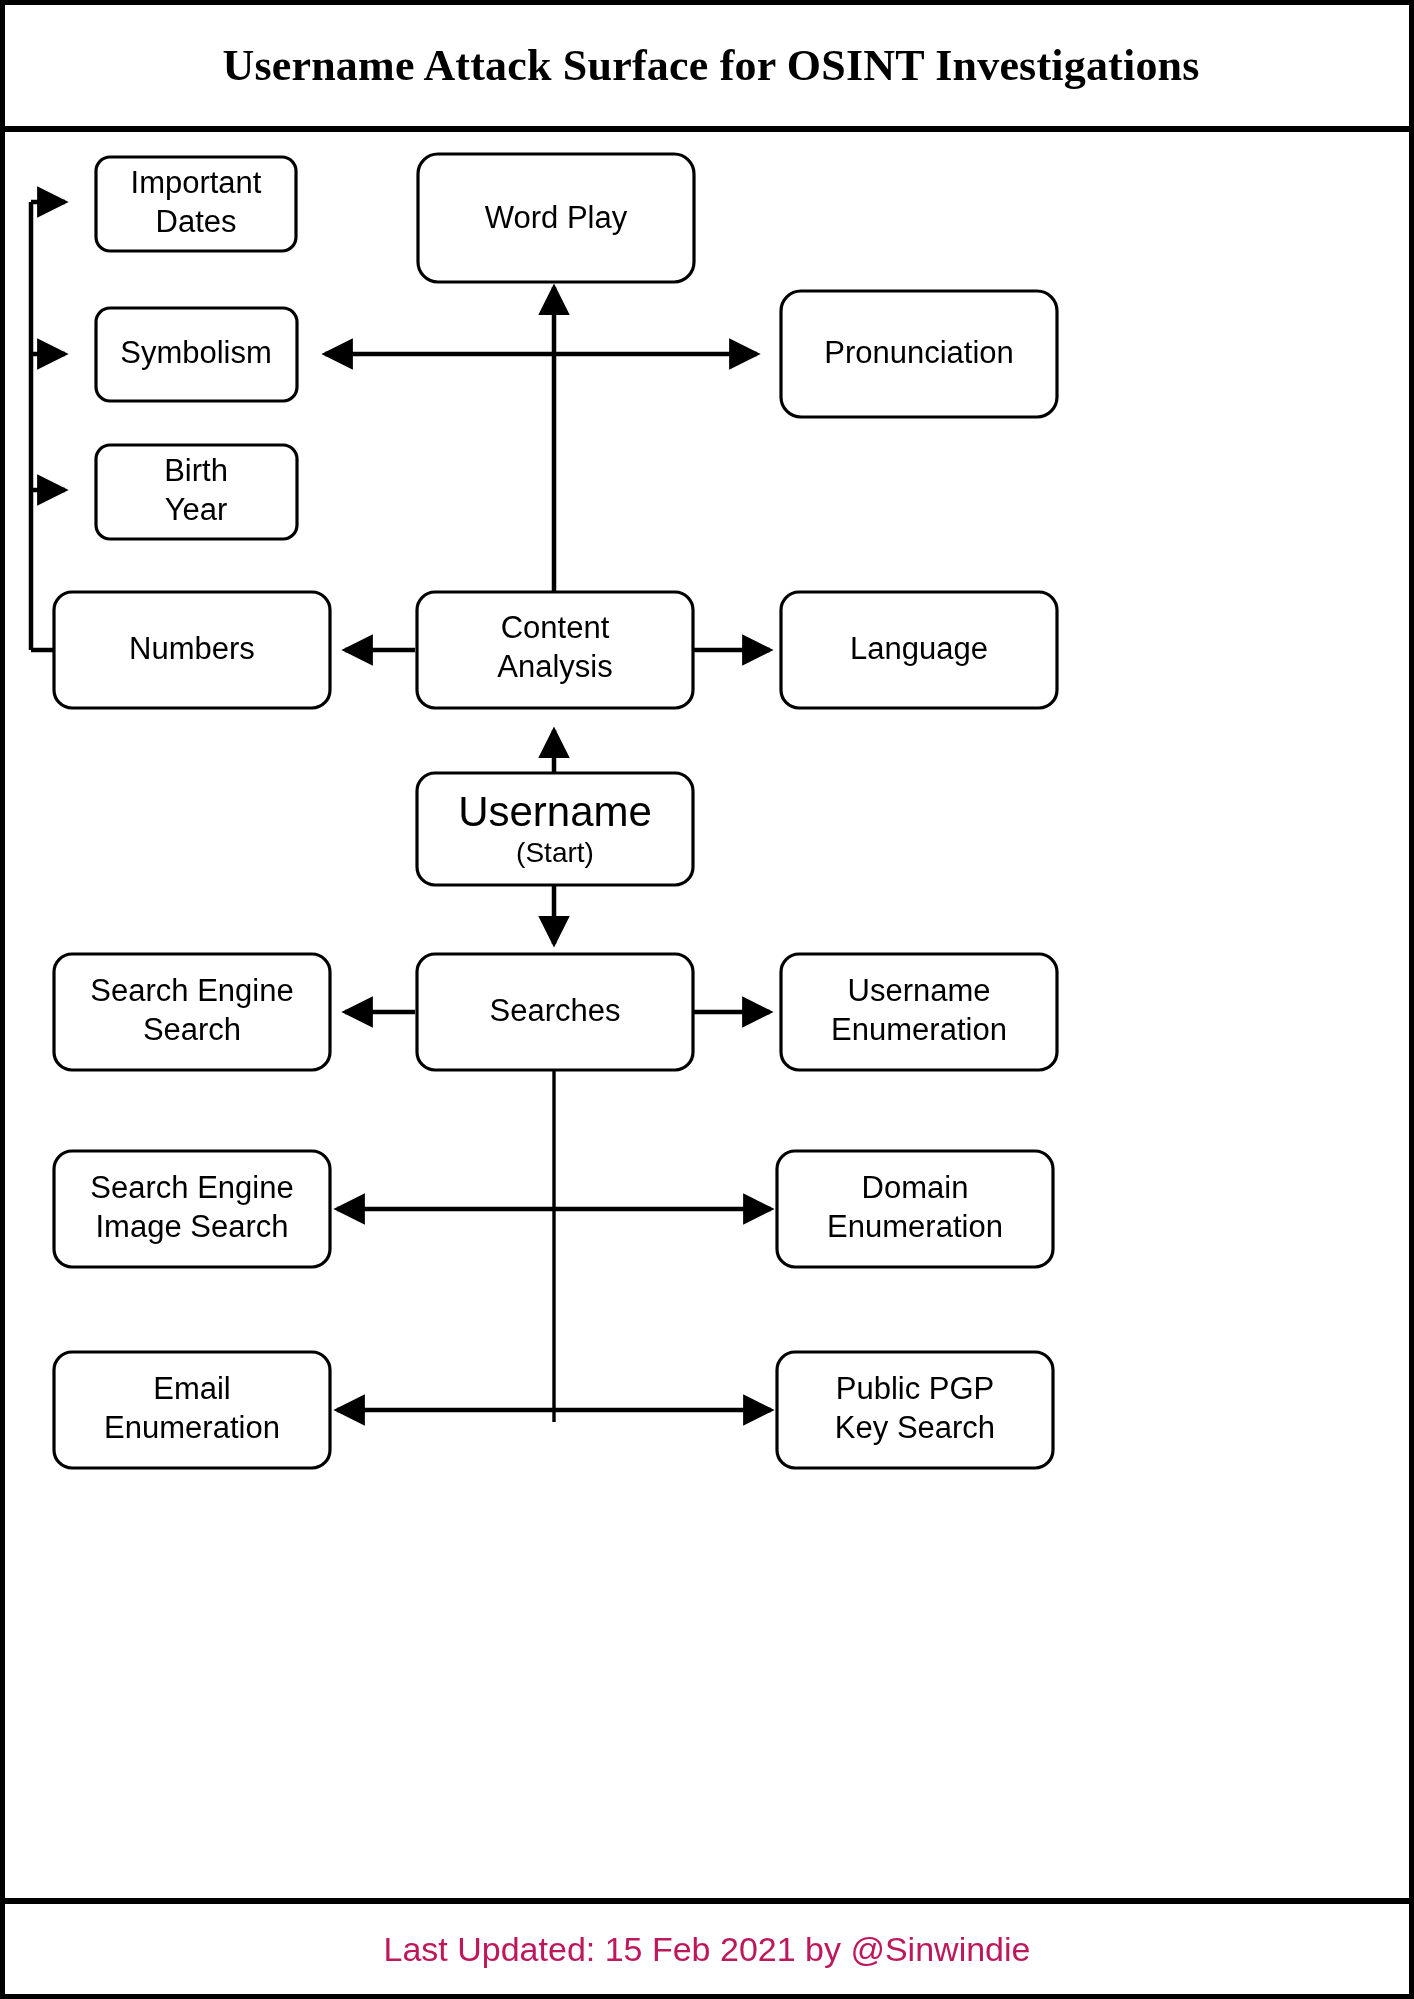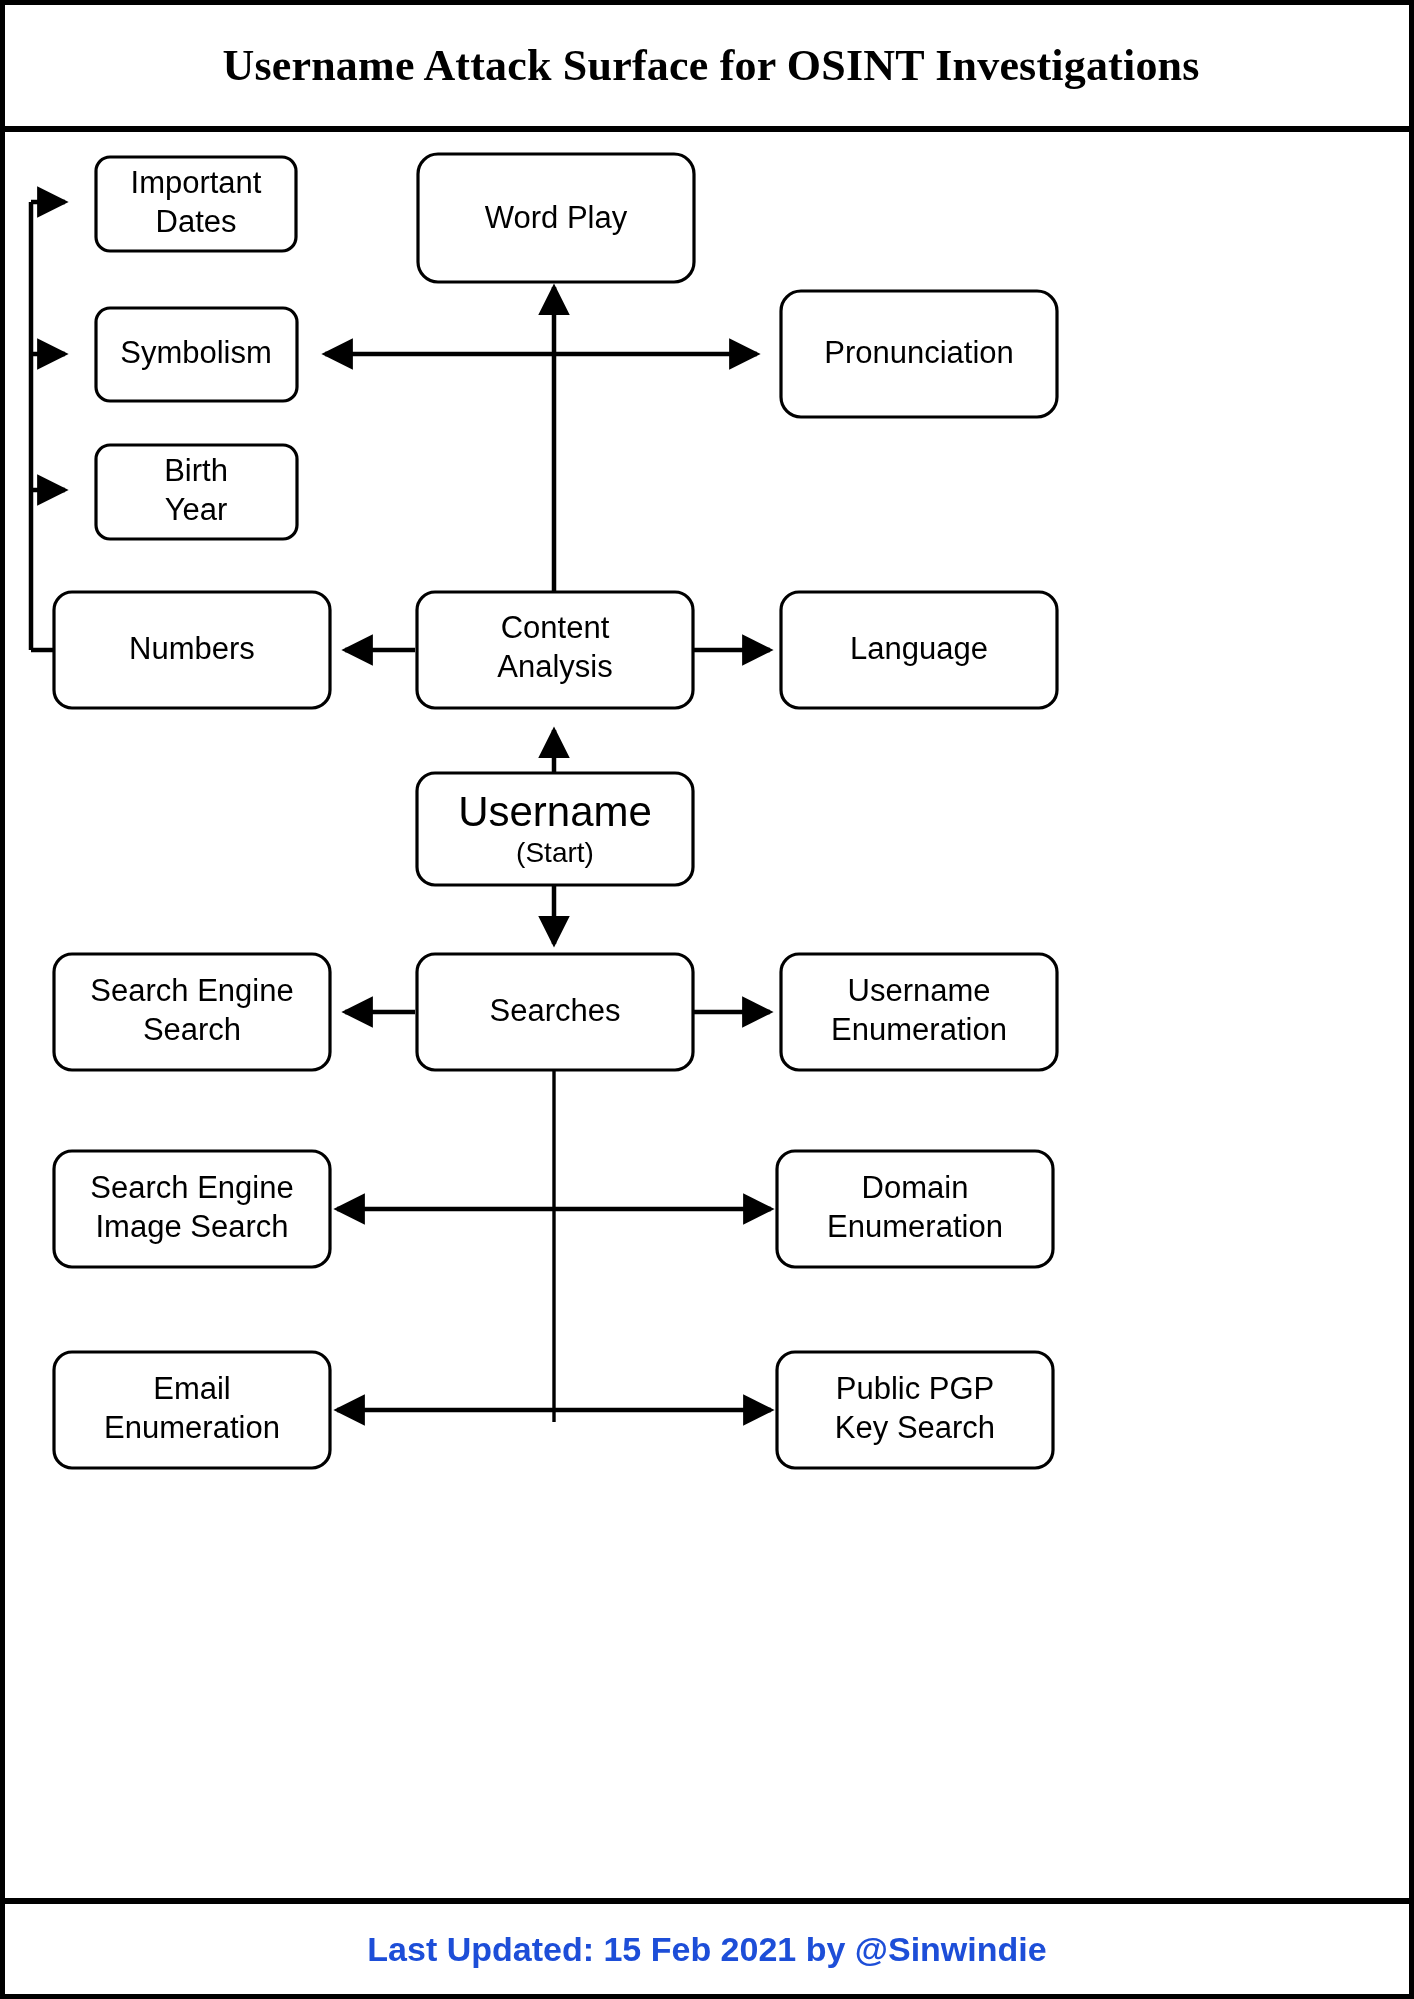--- a/index.html
+++ b/index.html
@@ -51,22 +51,22 @@
     height: 96px;
     box-sizing: border-box;
     border-top: 6px solid #000;
     display: flex;
     align-items: center;
     justify-content: center;
   }
   #footer-text {
     font-family: "Liberation Sans", sans-serif;
     font-size: 34px;
-    font-weight: 700;
-    color: #1d4ed8;
+    font-weight: 400;
+    color: #be185d;
     white-space: nowrap;
   }
   #canvas-area {
     position: absolute;
     left: 0;
     top: 127px;
     width: 1140px;
     height: 1770px;
   }
   svg#diagram {

